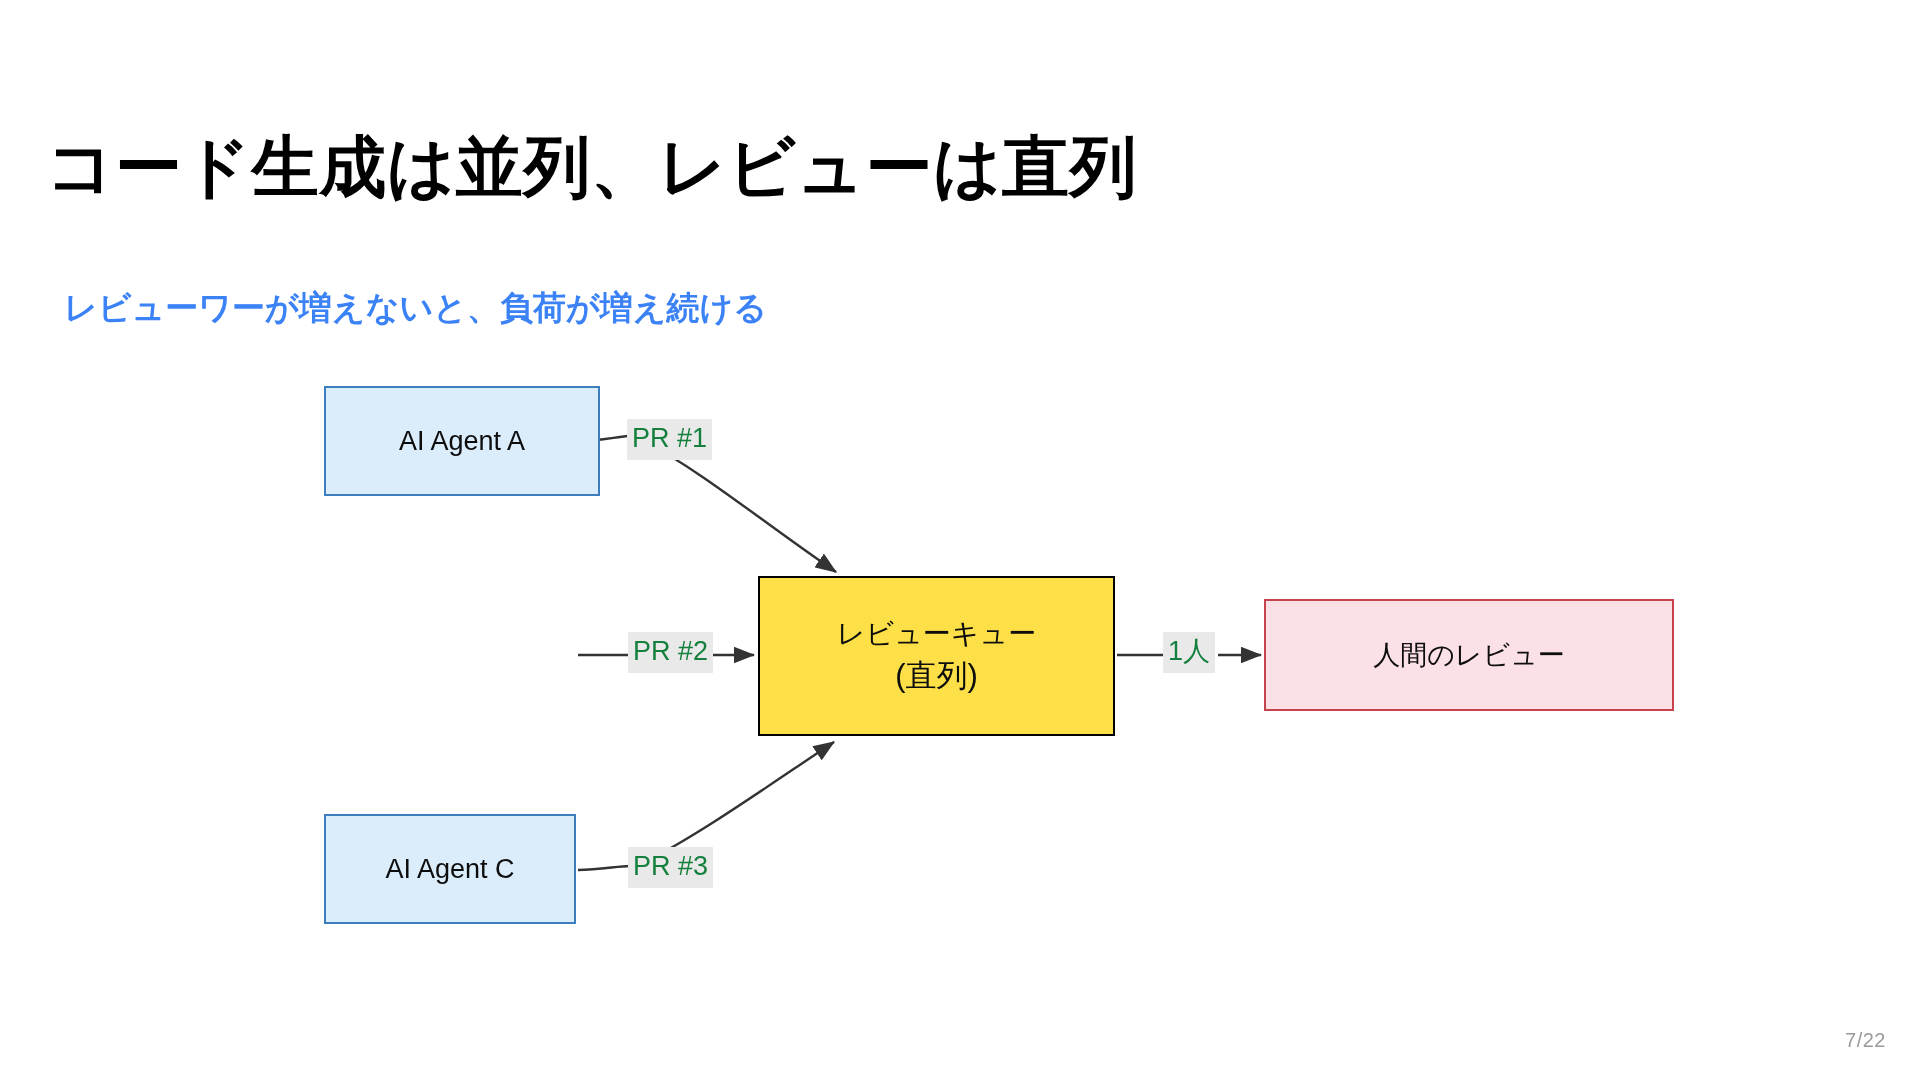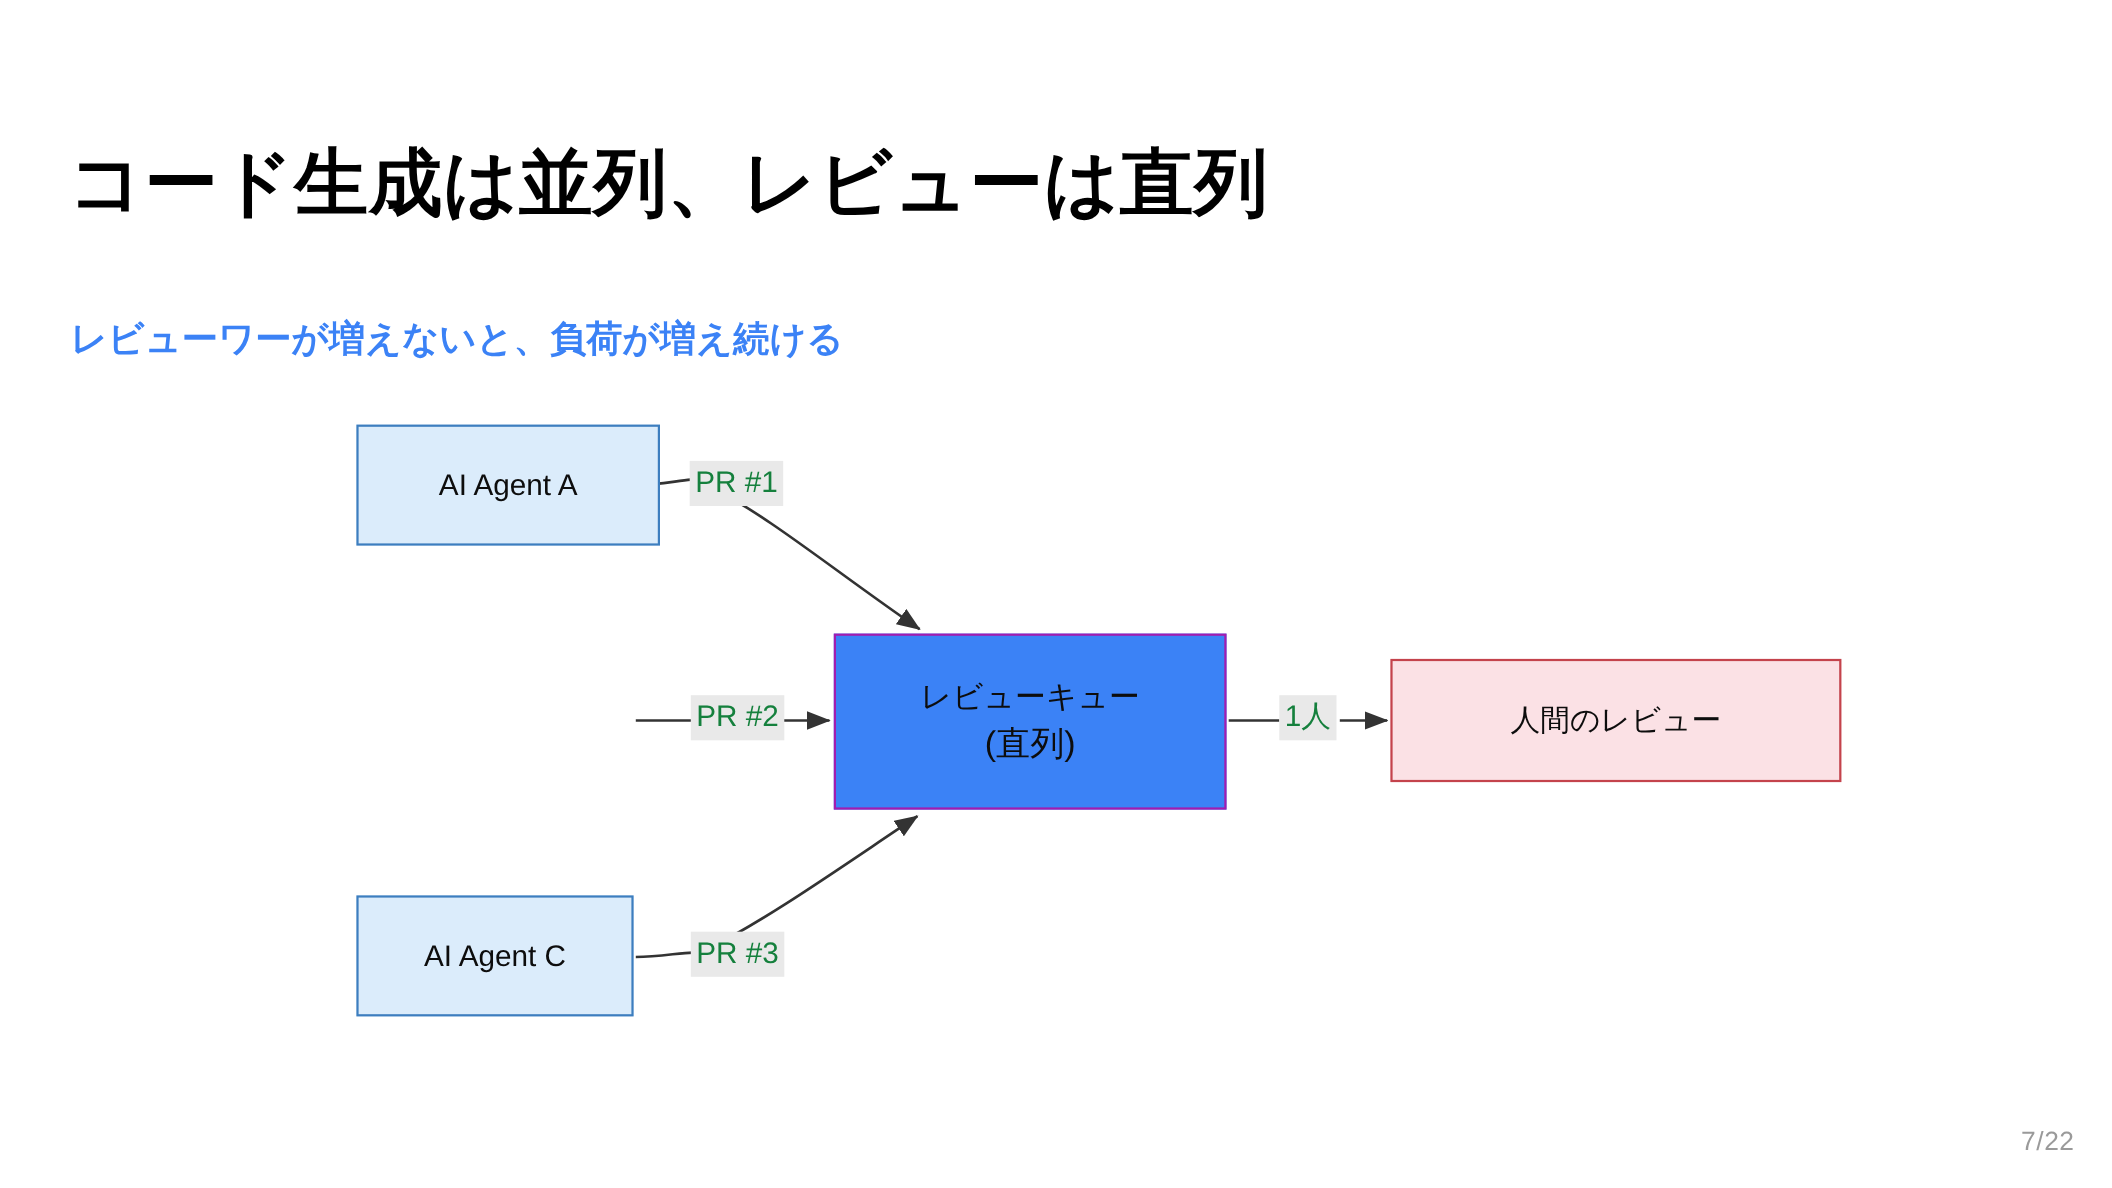--- a/index.html
+++ b/index.html
@@ -19,21 +19,21 @@
 
   #slide {
     position: absolute;
     inset: 0;
     background: #ffffff;
   }
 
   
   #title {
     position: absolute;
-    left: 62px;
+    left: 46px;
     top: 128px;
     font-size: 67px;
     font-weight: 700;
     letter-spacing: 0.5px;
     line-height: 1.15;
     color: #000000;
     white-space: nowrap;
   }
   #subtitle {
     position: absolute;
@@ -42,21 +42,21 @@
     font-size: 33px;
     font-weight: 700;
     line-height: 1.3;
     color: #3b82f6;
     white-space: nowrap;
   }
   #page-number {
     position: absolute;
     right: 34px;
     bottom: 28px;
-    font-size: 24px;
+    font-size: 20px;
     color: #9a9a9a;
     letter-spacing: 0.5px;
   }
 
   
   #diagram {
     position: absolute;
     left: 0;
     top: 0;
     width: 1920px;
@@ -82,22 +82,22 @@
     font-size: 27px;
     line-height: 1.42;
     color: #0d0d0d;
   }
   .node-agent {
     background: #dbecfb;
     border: 2px solid #3d7ebf;
     margin-left: 22px;
   }
   .node-queue {
-    background: #3b82f6;
-    border: 2px solid #a21caf;
+    background: #fde047;
+    border: 2px solid #000000;
     font-size: 28px;
   }
   .node-human {
     background: #fbe1e5;
     border: 2px solid #c4434c;
   }
   .node-line2 {
     font-size: 31px;
   }
 

